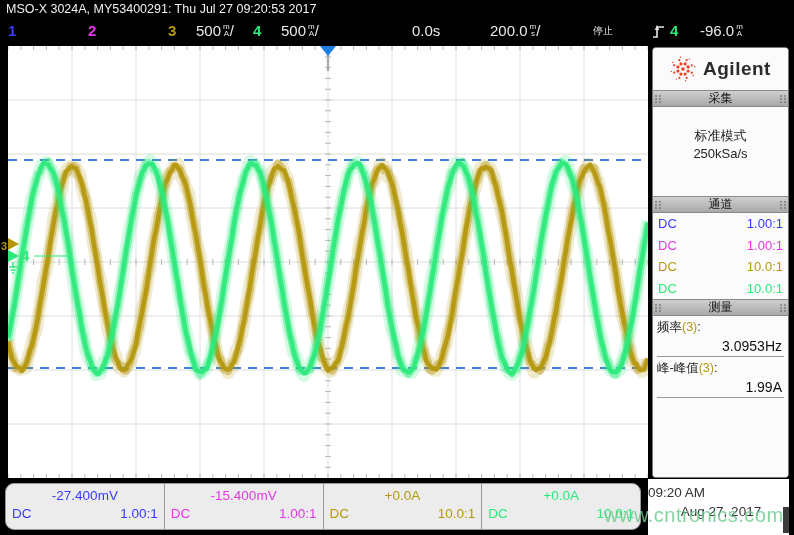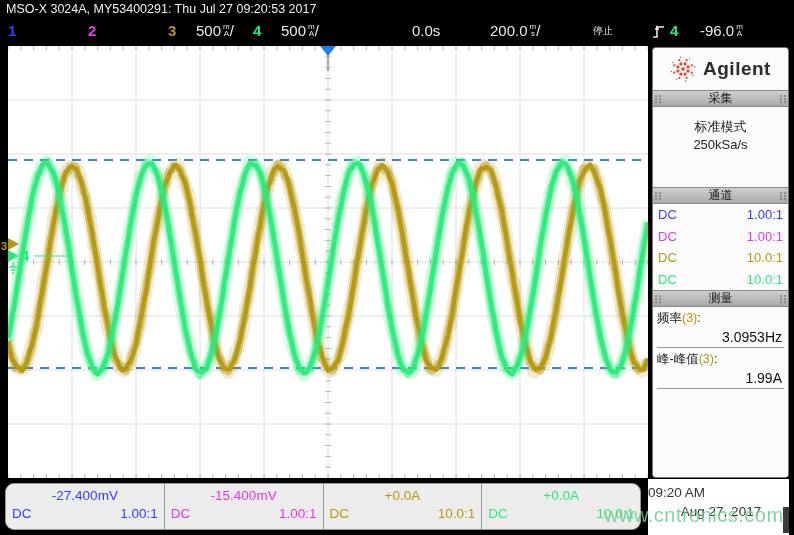--- a/index.html
+++ b/index.html
@@ -385,21 +385,21 @@
         <g fill="#6e6e6e">
           <circle cx="2" cy="2" r="1"></circle>
           <circle cx="6" cy="2" r="1"></circle>
           <circle cx="2" cy="5" r="1"></circle>
           <circle cx="6" cy="5" r="1"></circle>
           <circle cx="2" cy="8" r="1"></circle>
           <circle cx="6" cy="8" r="1"></circle>
         </g>
       </svg>
   </div>
-  <div style="background:#fbfbfb;padding-top:11px;">
+  <div style="background:#fbfbfb;padding-top:20px;">
     <div class="acqline">标准模式</div>
     <div class="acqline">250kSa/s</div>
   </div>
   <div class="spacer34"></div>
 
   <div class="phead">
     <svg class="grip" viewBox="0 0 8 10">
         <g fill="#6e6e6e">
           <circle cx="2" cy="2" r="1"></circle>
           <circle cx="6" cy="2" r="1"></circle>

